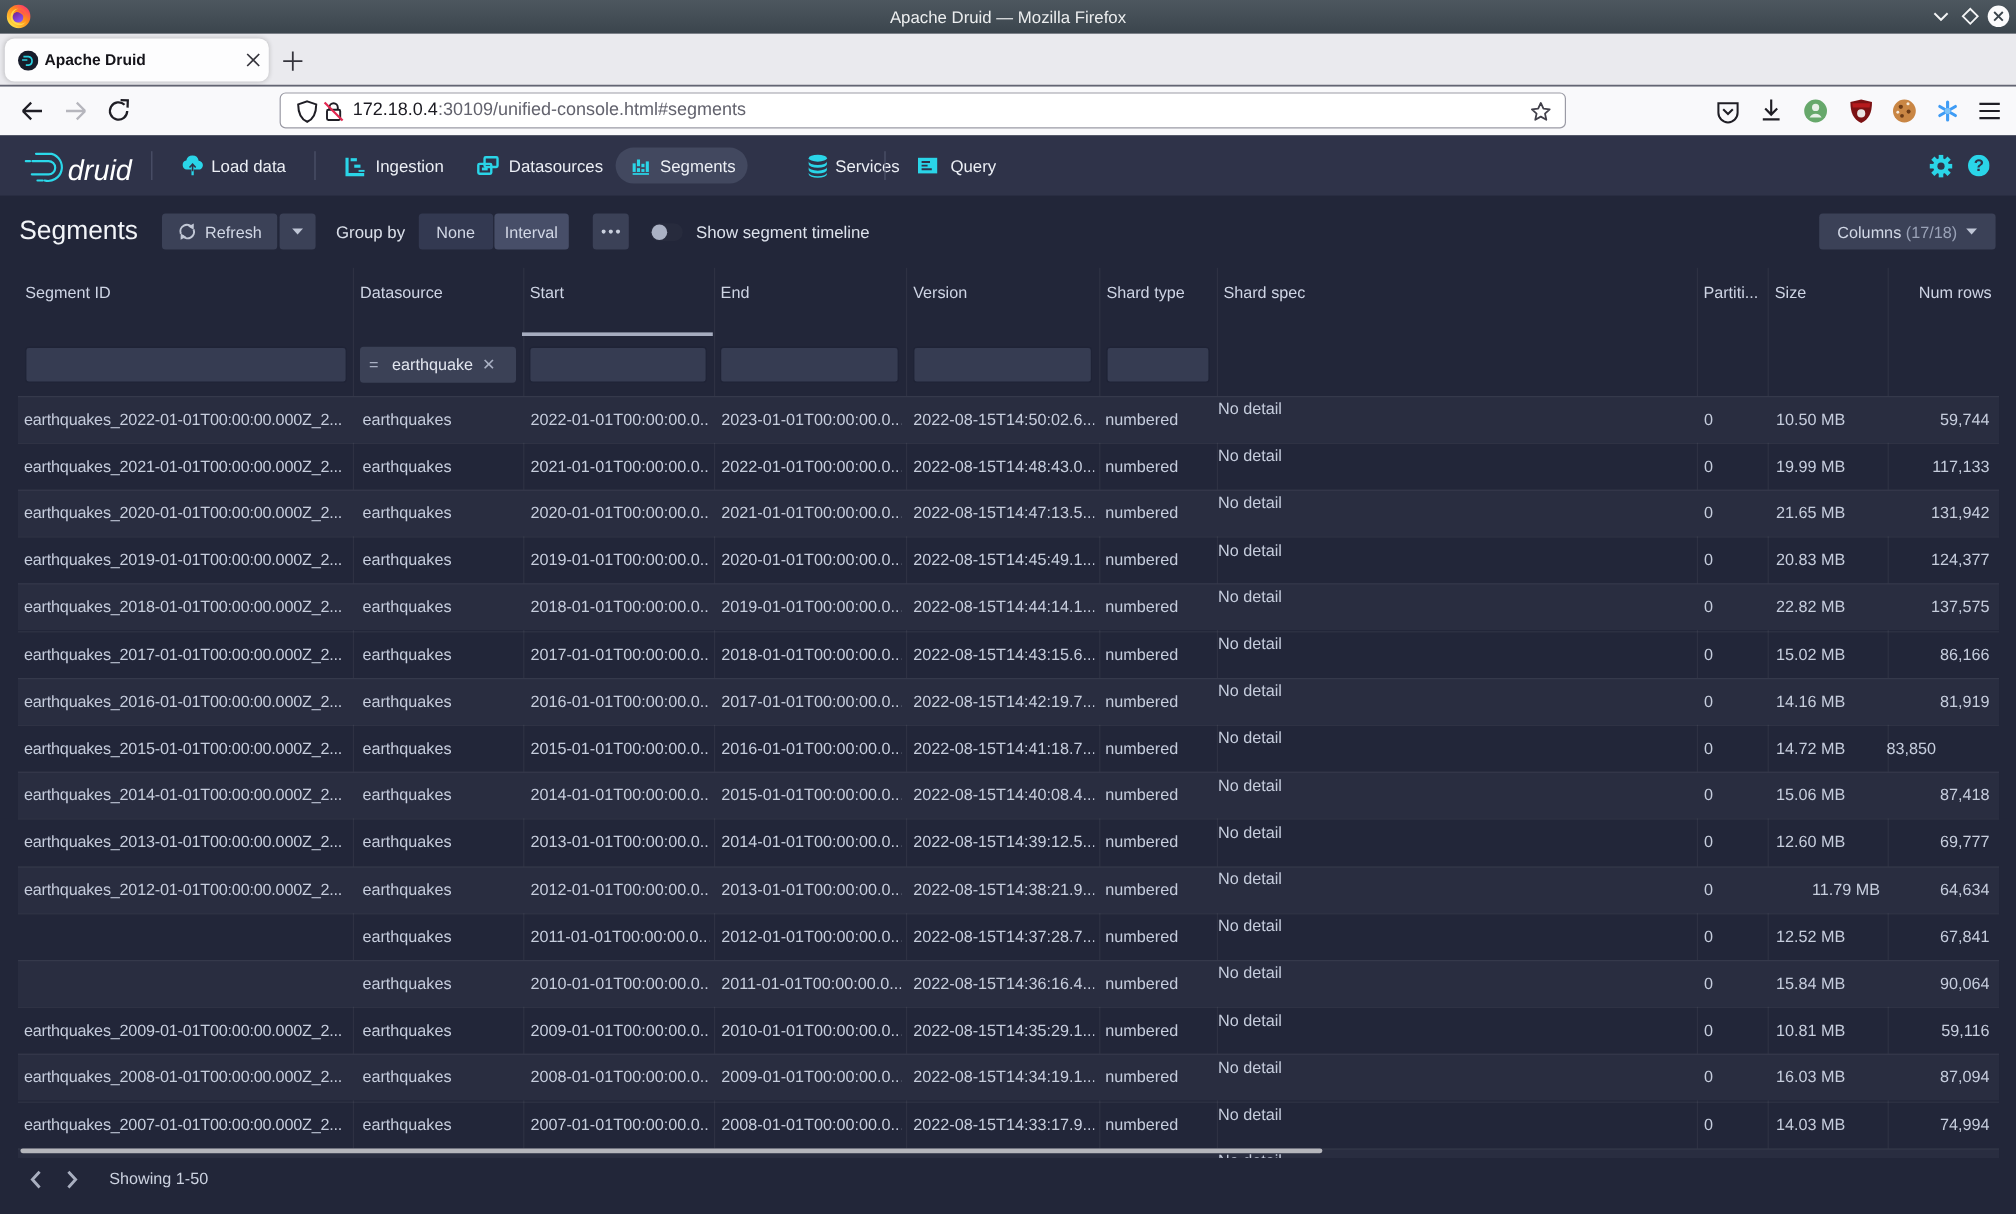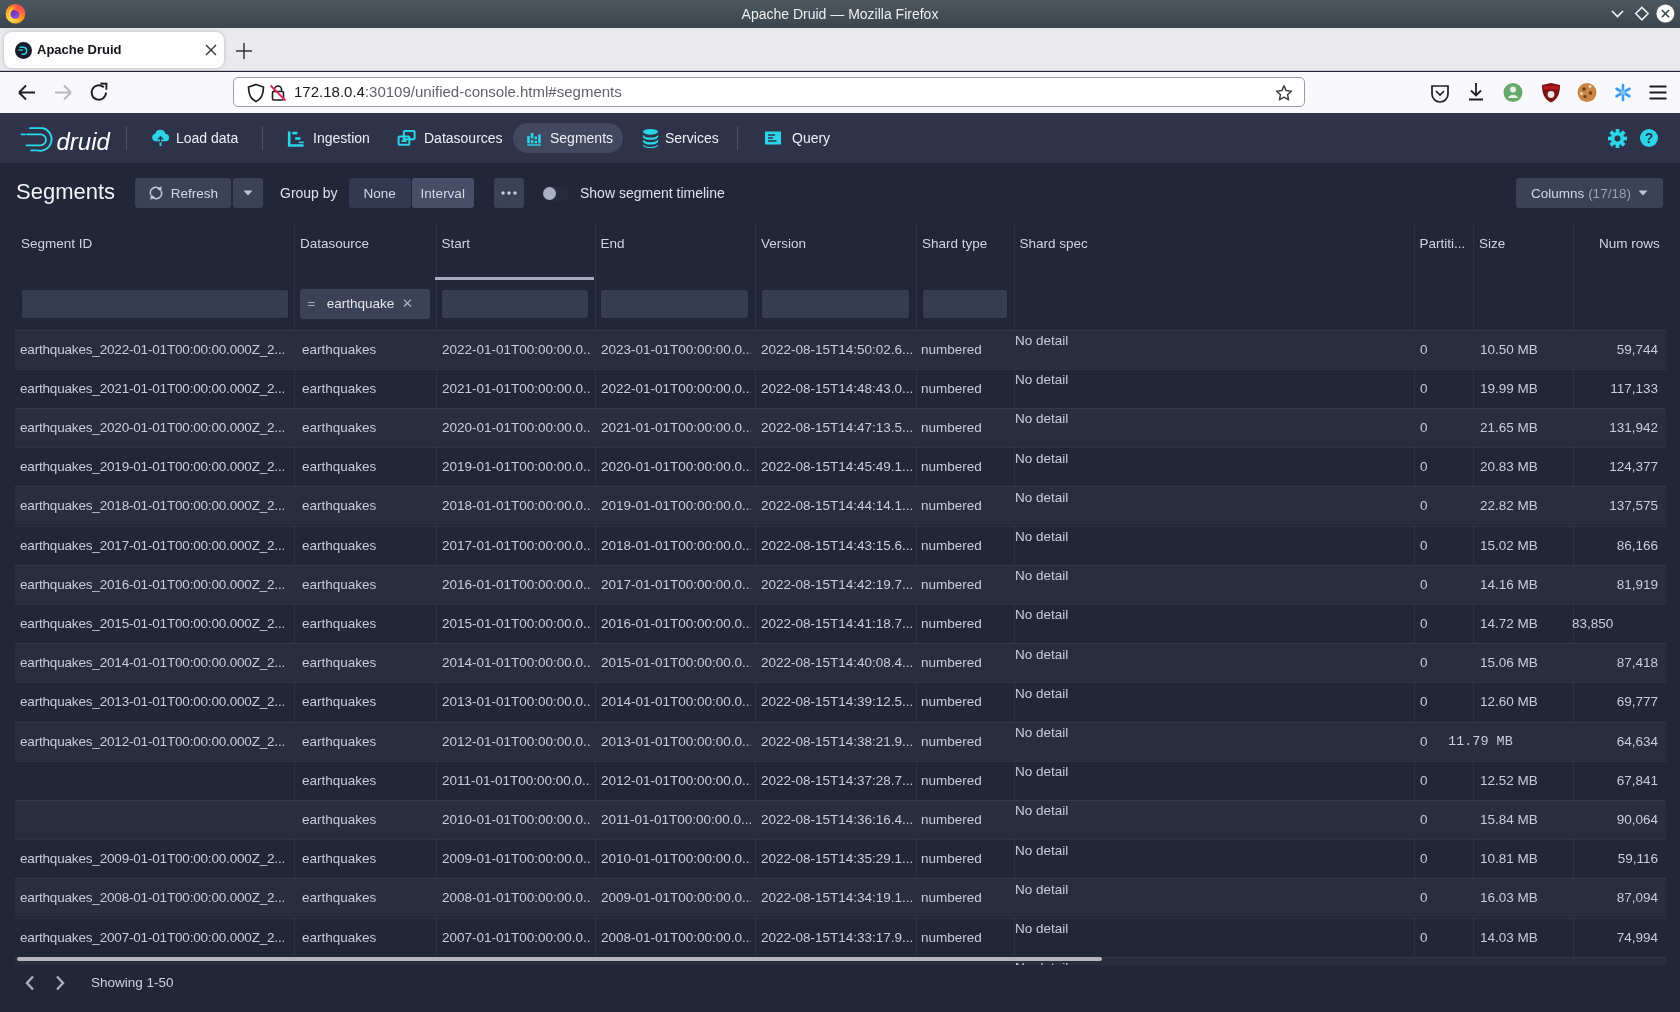--- a/index.html
+++ b/index.html
@@ -218,21 +218,21 @@
             <rect x="6" y="3" width="3.2" height="7"></rect>
             <rect x="6" y="12" width="3.2" height="4"></rect>
             <rect x="10.6" y="7.5" width="3.2" height="3.5"></rect>
             <rect x="10.6" y="13" width="3.2" height="3"></rect>
             <rect x="15.2" y="5" width="3.2" height="11"></rect>
           </g>
           <rect x="1.5" y="17.2" width="17" height="1.8" fill="#2ad5e8"></rect>
         </svg>
         <span>Segments</span>
       </div>
-      <div class="navitem" style="left:640px;text-align:right;">
+      <div class="navitem" style="left:671px;text-align:right;">
         <svg style="margin-right:4px" width="21" height="22" viewBox="0 0 21 22">
           <g fill="#2ad5e8">
             <ellipse cx="10.5" cy="4.8" rx="7.6" ry="2.9"></ellipse>
             <path d="M 2.9 7.6 A 7.6 2.9 0 0 0 18.1 7.6 L 18.1 9.9 A 7.6 2.9 0 0 1 2.9 9.9 Z"></path>
             <path d="M 2.9 12.3 A 7.6 2.9 0 0 0 18.1 12.3 L 18.1 14.6 A 7.6 2.9 0 0 1 2.9 14.6 Z"></path>
             <path d="M 2.9 17.0 A 7.6 2.9 0 0 0 18.1 17.0 L 18.1 18.2 A 7.6 2.9 0 0 1 2.9 18.2 Z"></path>
           </g>
         </svg>
         <span>Services</span>
       </div>
@@ -461,21 +461,21 @@
       <div class="row odd" style="top:498.5px">
         <div class="sep"></div>
         <div class="cell" style="left:5px; width:270px; letter-spacing:-0.18px;">earthquakes_2012-01-01T00:00:00.000Z_2...</div>
         <div class="cell" style="left:287px; width:130px;">earthquakes</div>
         <div class="cell" style="left:427px; width:149px;">2012-01-01T00:00:00.0...</div>
         <div class="cell" style="left:586px; width:150px;">2013-01-01T00:00:00.0...</div>
         <div class="cell" style="left:746px; width:151px;">2022-08-15T14:38:21.9...</div>
         <div class="cell" style="left:906px; width:90px;">numbered</div>
         <div class="nd">No detail</div>
         <div class="cell" style="left:1405px; width:50px;">0</div>
-        <div class="cell" style="left:1433px; width:92px;font-family:Liberation Mono, monospace;">11.79 MB</div>
+        <div class="cell" style="left:1495px; width:92px;">11.79 MB</div>
         <div class="cell" style="left:1557px; width:86px; text-align:right;">64,634</div>
       </div>
       <div class="row " style="top:537.7px">
         <div class="sep"></div>
         <div class="cell" style="left:287px; width:130px;">earthquakes</div>
         <div class="cell" style="left:427px; width:149px;">2011-01-01T00:00:00.0...</div>
         <div class="cell" style="left:586px; width:150px;">2012-01-01T00:00:00.0...</div>
         <div class="cell" style="left:746px; width:151px;">2022-08-15T14:37:28.7...</div>
         <div class="cell" style="left:906px; width:90px;">numbered</div>
         <div class="nd">No detail</div>

